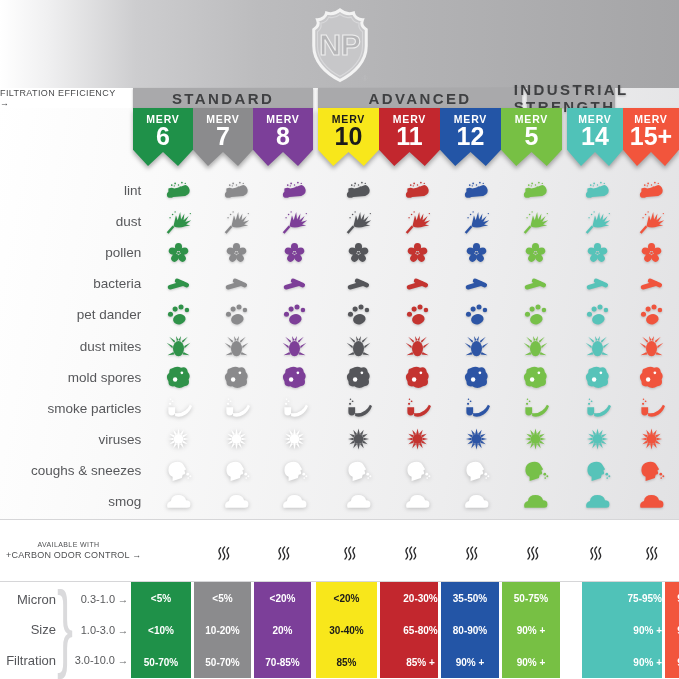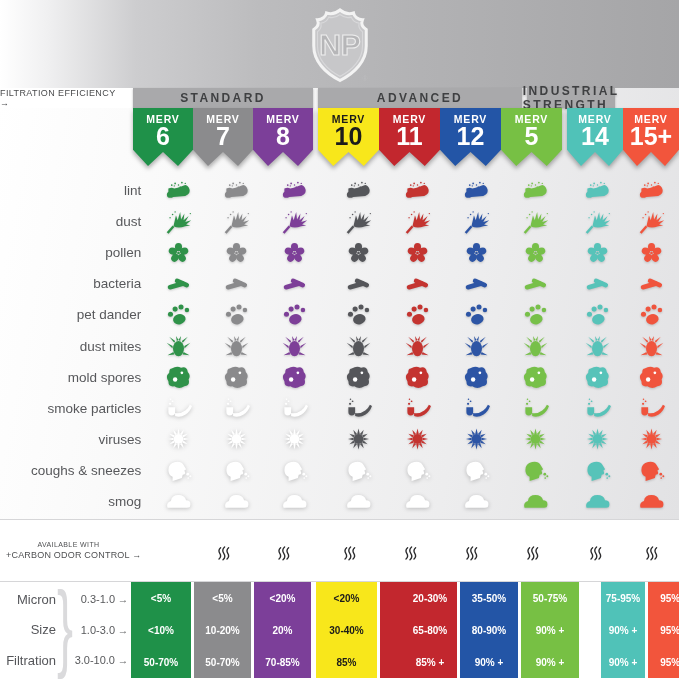--- a/index.html
+++ b/index.html
@@ -21,21 +21,21 @@
     background:linear-gradient(100deg,#ffffff 0%,#fafafa 22%,#ededee 68%,#e2e2e4 100%);
   }
   .bands-row{display:flex;height:20px;}
   .filter-label{
     width:133px;box-sizing:border-box;background:#ffffff;
     font-size:9px;letter-spacing:.4px;color:#4a4b4d;
     display:flex;align-items:center;justify-content:flex-end;padding-right:7px;
   }
   .bands{display:flex;filter:drop-shadow(0 1px 1px rgba(0,0,0,.25));}
   .band{
-    background:#a9a9ab;color:#3f4042;font-size:12px;font-weight:bold;letter-spacing:2.4px;
+    background:#a9a9ab;color:#3f4042;font-size:15px;font-weight:bold;letter-spacing:2.4px;
     display:flex;align-items:center;justify-content:center;
   }
   .banners-row{display:flex;height:58px;}
   .spacer133{width:133px;}
   .banners{display:flex;filter:drop-shadow(0 3px 2px rgba(0,0,0,.3));}
   .banner{
     height:58px;box-sizing:border-box;
     clip-path:polygon(0 0,100% 0,100% 72%,75% 100%,50% 76%,25% 100%,0 72%);
     display:flex;flex-direction:column;align-items:center;padding-top:6px;
   }
@@ -855,36 +855,36 @@
         <div class="bt-col" style="width: 60px; margin-left: 0px; background: rgb(124, 63, 153); border-left: 3px solid rgb(255, 255, 255);">
           <div class="v" style="color: rgb(255, 255, 255);">&lt;20%</div>
           <div class="v" style="color: rgb(255, 255, 255);">20%</div>
           <div class="v" style="color: rgb(255, 255, 255);">70-85%</div>
         </div>
         <div class="bt-col" style="width: 61px; margin-left: 5px; background: rgb(248, 231, 27);">
           <div class="v" style="color: rgb(27, 27, 27);">&lt;20%</div>
           <div class="v" style="color: rgb(27, 27, 27);">30-40%</div>
           <div class="v" style="color: rgb(27, 27, 27);">85%</div>
         </div>
-        <div class="bt-col" style="width: 80px; margin-left: 0px; background: rgb(194, 39, 46); border-left: 3px solid rgb(255, 255, 255); padding-left: 23px;">
+        <div class="bt-col" style="width: 61px; margin-left: 0px; background: rgb(194, 39, 46); border-left: 3px solid rgb(255, 255, 255); padding-left: 23px;">
           <div class="v" style="color: rgb(255, 255, 255);">20-30%</div>
           <div class="v" style="color: rgb(255, 255, 255);">65-80%</div>
           <div class="v" style="color: rgb(255, 255, 255);">85% +</div>
         </div>
         <div class="bt-col" style="width: 61px; margin-left: 0px; background: rgb(35, 85, 166); border-left: 3px solid rgb(255, 255, 255);">
           <div class="v" style="color: rgb(255, 255, 255);">35-50%</div>
           <div class="v" style="color: rgb(255, 255, 255);">80-90%</div>
           <div class="v" style="color: rgb(255, 255, 255);">90% +</div>
         </div>
         <div class="bt-col" style="width: 61px; margin-left: 0px; background: rgb(119, 192, 68); border-left: 3px solid rgb(255, 255, 255);">
           <div class="v" style="color: rgb(255, 255, 255);">50-75%</div>
           <div class="v" style="color: rgb(255, 255, 255);">90% +</div>
           <div class="v" style="color: rgb(255, 255, 255);">90% +</div>
         </div>
-        <div class="bt-col" style="width: 44px; margin-left: 22px; background: rgb(80, 194, 184);">
+        <div class="bt-col" style="width: 80px; margin-left: 22px; background: rgb(80, 194, 184); align-items: flex-end;">
           <div class="v" style="color: rgb(255, 255, 255);">75-95%</div>
           <div class="v" style="color: rgb(255, 255, 255);">90% +</div>
           <div class="v" style="color: rgb(255, 255, 255);">90% +</div>
         </div>
         <div class="bt-col" style="width: 56px; margin-left: 0px; background: rgb(242, 85, 60); border-left: 3px solid rgb(255, 255, 255);">
           <div class="v" style="color: rgb(255, 255, 255);">95% +</div>
           <div class="v" style="color: rgb(255, 255, 255);">95% +</div>
           <div class="v" style="color: rgb(255, 255, 255);">95% +</div>
         </div>
       </div>

